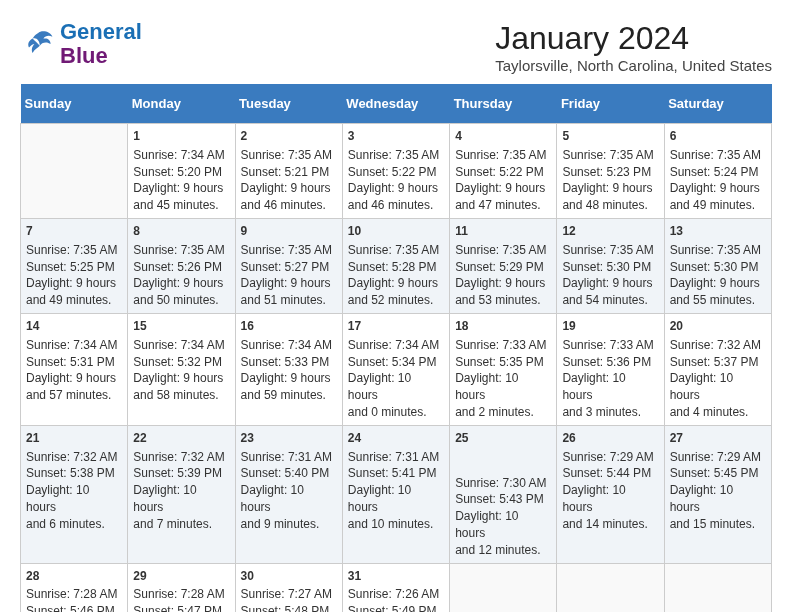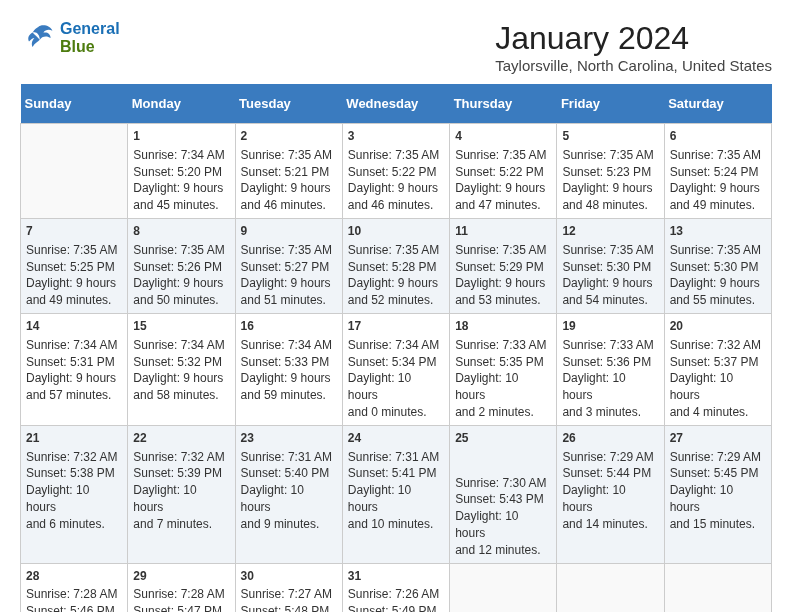--- a/index.html
+++ b/index.html
@@ -15,21 +15,21 @@
       justify-content: space-between;
       align-items: flex-start;
       margin-bottom: 10px;
     }
     .logo {
       display: flex;
       align-items: center;
       gap: 4px;
     }
     .logo-text {
-      font-size: 16px;
+      font-size: 22px;
       font-weight: bold;
       color: #333;
       line-height: 1.1;
     }
     .logo-text span {
       color: #1a6fb5;
     }
     .logo-bird {
       width: 36px;
       height: 36px;
@@ -92,21 +92,21 @@
 <body>
 
 <div class="header">
   <div class="logo">
     <svg class="logo-bird" viewBox="0 0 40 40">
       <path d="M20 8 C24 4, 34 6, 36 12 C32 10, 28 11, 26 14 C30 13, 34 15, 34 20 C30 17, 24 18, 22 22 C22 16, 18 12, 14 14 C16 10, 20 8, 20 8Z" fill="#3a7bbf"></path>
       <path d="M14 14 C10 16, 8 20, 10 24 C12 22, 14 20, 16 20 C14 22, 12 26, 14 30 C16 26, 20 24, 22 22 C20 20, 16 16, 14 14Z" fill="#3a7bbf"></path>
     </svg>
     <div>
       <div class="logo-text"><span>General</span></div>
-      <div class="logo-text" style="color:#4d7c0f;">Blue</div>
+      <div class="logo-text" style="color:#701a75;">Blue</div>
     </div>
   </div>
   <div class="title-block">
     <div class="month-title">January 2024</div>
     <div class="location">Taylorsville, North Carolina, United States</div>
   </div>
 </div>
 
 <table>
   <thead>

